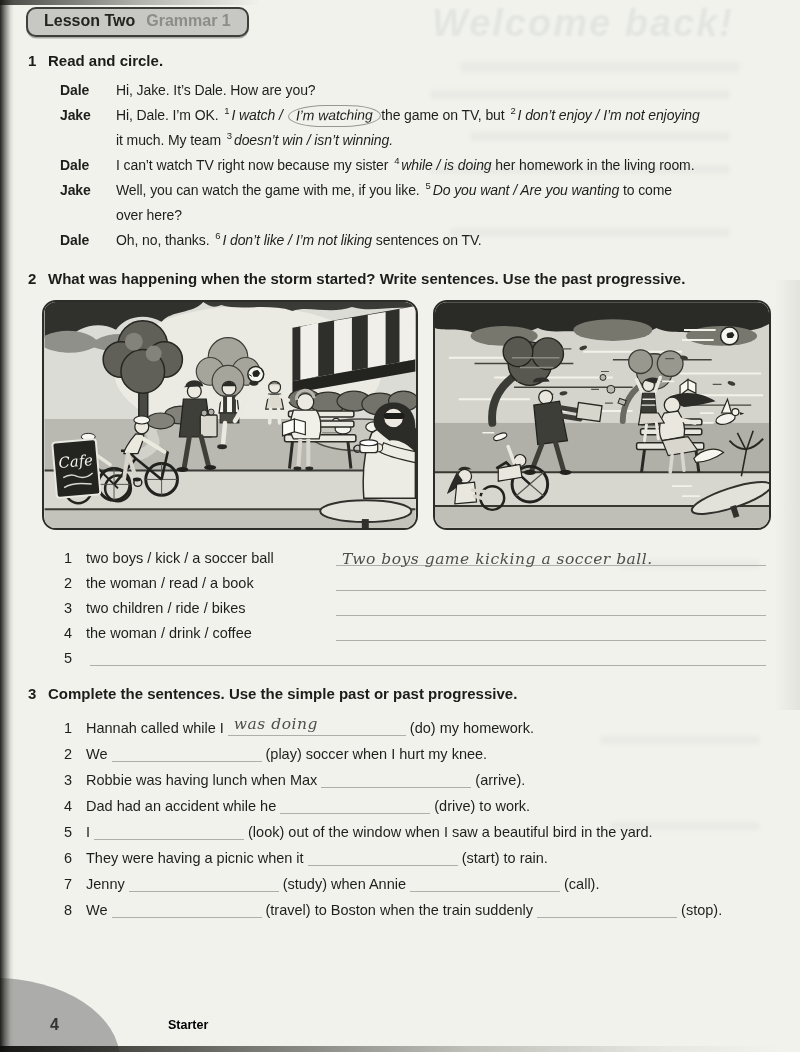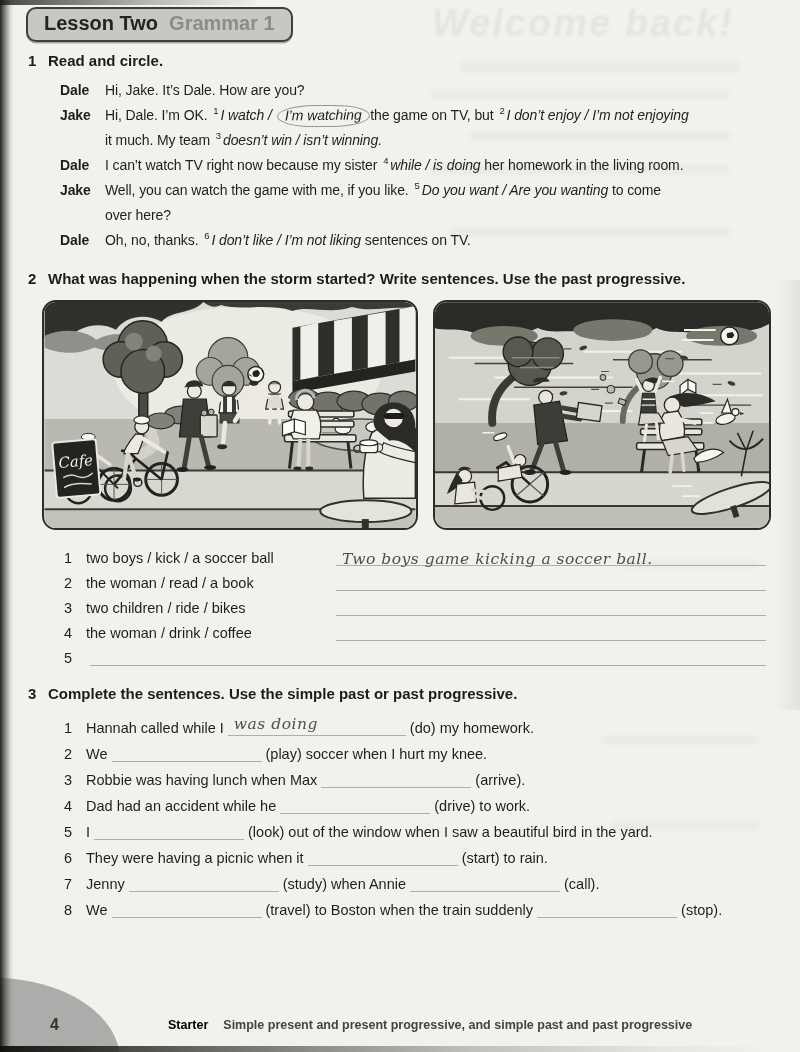--- a/index.html
+++ b/index.html
@@ -16,35 +16,35 @@
   .edge-right-shade{position:absolute;right:0;top:280px;height:430px;width:26px;z-index:1;
     background:linear-gradient(270deg,rgba(60,60,55,.08),rgba(0,0,0,0));}
 
   
   .ghost-title{position:absolute;top:2px;left:432px;font-size:38px;font-weight:bold;font-style:italic;
     color:rgba(135,158,148,.14);letter-spacing:2px;filter:blur(1px);white-space:nowrap;z-index:0;}
   .ghost-bar{position:absolute;background:rgba(100,120,110,.06);filter:blur(2px);border-radius:4px;z-index:0;}
 
   
   .lesson-pill{position:absolute;top:7px;left:26px;background:#c7c7c3;border:2.5px solid #3e3e3a;
-    border-radius:10px;padding:3px 16px 5px;font-size:20px;box-shadow:0 1.5px 0 rgba(0,0,0,.3);z-index:2;}
+    border-radius:10px;padding:3px 16px 5px;font-size:16px;box-shadow:0 1.5px 0 rgba(0,0,0,.3);z-index:2;}
   .lesson-pill .lesson{font-weight:bold;color:#232321;margin-right:11px;}
   .lesson-pill .grammar{font-weight:bold;color:#8c8c88;}
 
   
   .sec-head{display:flex;font-weight:bold;font-size:15px;color:#1c1c1a;position:relative;z-index:2;}
   .sec-num{width:20px;flex:none;}
   .sec-title{flex:1;}
   #ex1-head{margin:52px 30px 0 28px;}
   #ex2-head{margin:17px 30px 0 28px;}
   #ex3-head{margin:19px 30px 0 28px;}
 
   
   .dialogue{margin:9px 30px 0 60px;position:relative;z-index:2;}
-  .dlg-row{display:flex;font-size:14px;line-height:25px;letter-spacing:-.1px;}
+  .dlg-row{display:flex;font-size:14px;line-height:25px;letter-spacing:-.1px;gap:11px;}
   .dlg-speaker{width:45px;flex:none;font-weight:bold;}
   .dlg-text{width:676px;}
   .seg-i{font-style:italic;}
   .seg-sup{font-size:9.5px;vertical-align:6px;margin:0 2px;line-height:0;font-style:normal;}
   .seg-circle{display:inline-block;font-style:italic;border:1.5px solid #97978f;border-radius:50%/62%;
     padding:0 7px 1px;margin:0 1px;line-height:19px;transform:rotate(-.6deg);}
 
   
   .illustrations{margin:13px 0 0 42px;display:flex;gap:15px;position:relative;z-index:2;}
   .illus{border-radius:14px;overflow:hidden;border:2px solid #2c2c28;background:#d8d8d2;}
@@ -479,16 +479,15 @@
     <div class="ex3-row">
       <span class="ex3-num">8</span>
       <span class="ex3-text"><span>We</span><span class="seg-blank" style="width: 150px;"></span><span>(travel) to Boston when the train suddenly</span><span class="seg-blank" style="width: 140px;"></span><span>(stop).</span></span>
     </div>
   </div>
 
   <div class="footer-circle"></div>
   <div class="page-num">4</div>
   <div class="footer">
     <span class="footer-series">Starter</span>
-    <span class="footer-caption">Simple present and present progressive, and simple past and past progressive</span>
   </div>
 
 </div>
 
 </body></html>

